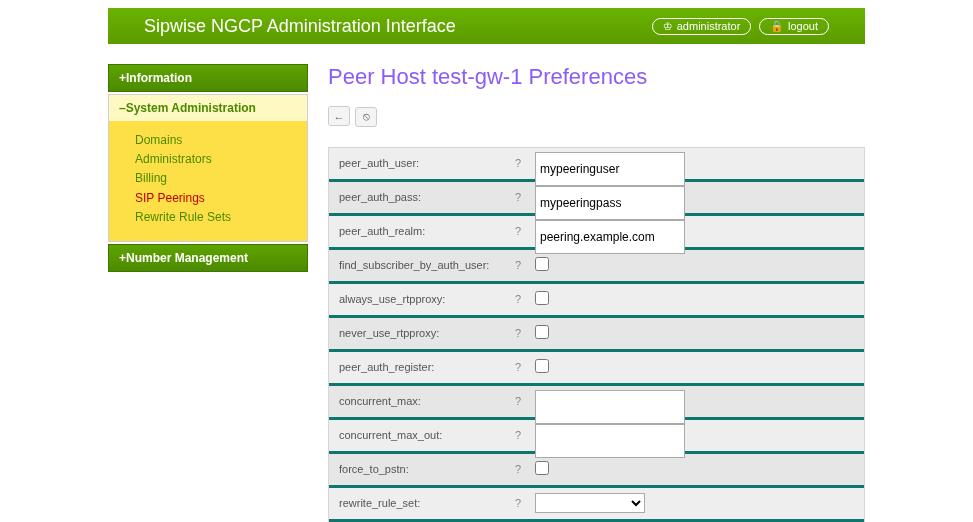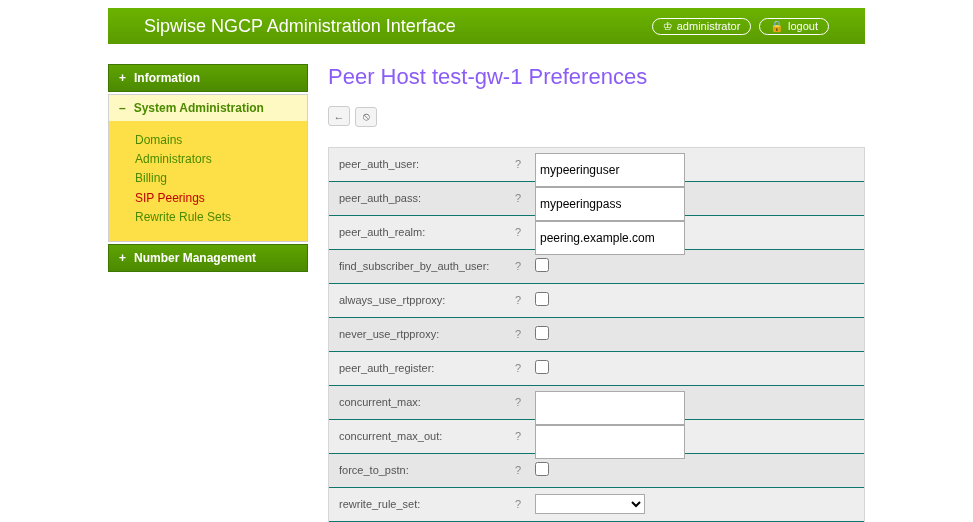--- a/index.html
+++ b/index.html
@@ -51,21 +51,21 @@
     background: linear-gradient(#5fa300,#4b8a00);
     color: #fff;
     padding: 6px 10px;
     border: 1px solid #3e7600;
     font-size: 12px;
     font-weight: bold;
     cursor: pointer;
     margin-bottom: 2px;
     display: flex;
     align-items: center;
-    gap: 8px;
+    gap: 0;
   }
   .nav-section.open {
     background: #fef9c3;
     color: #4b8a00;
     border: 1px solid #d0d0d0;
     border-bottom: none;
     margin-bottom: 0;
   }
   .nav-subitems {
     border: 1px solid #d0d0d0;
@@ -107,21 +107,21 @@
   }
   .pref-table {
     border: 1px solid #d6d6d6;
     width: 100%;
   }
   .pref-row {
     display: flex;
     align-items: center;
     height: 34px;
     padding: 0 10px;
-    border-bottom: 1px solid #0f766e;
+    border-bottom: 3px solid #0f766e;
     background: #eeeeee;
   }
   .pref-row:nth-child(even) { background: #e6e6e6; }
   .pref-row:last-child { border-bottom: none; }
   .pref-label {
     width: 170px;
     flex-shrink: 0;
     font-size: 11px;
     color: #555;
   }

